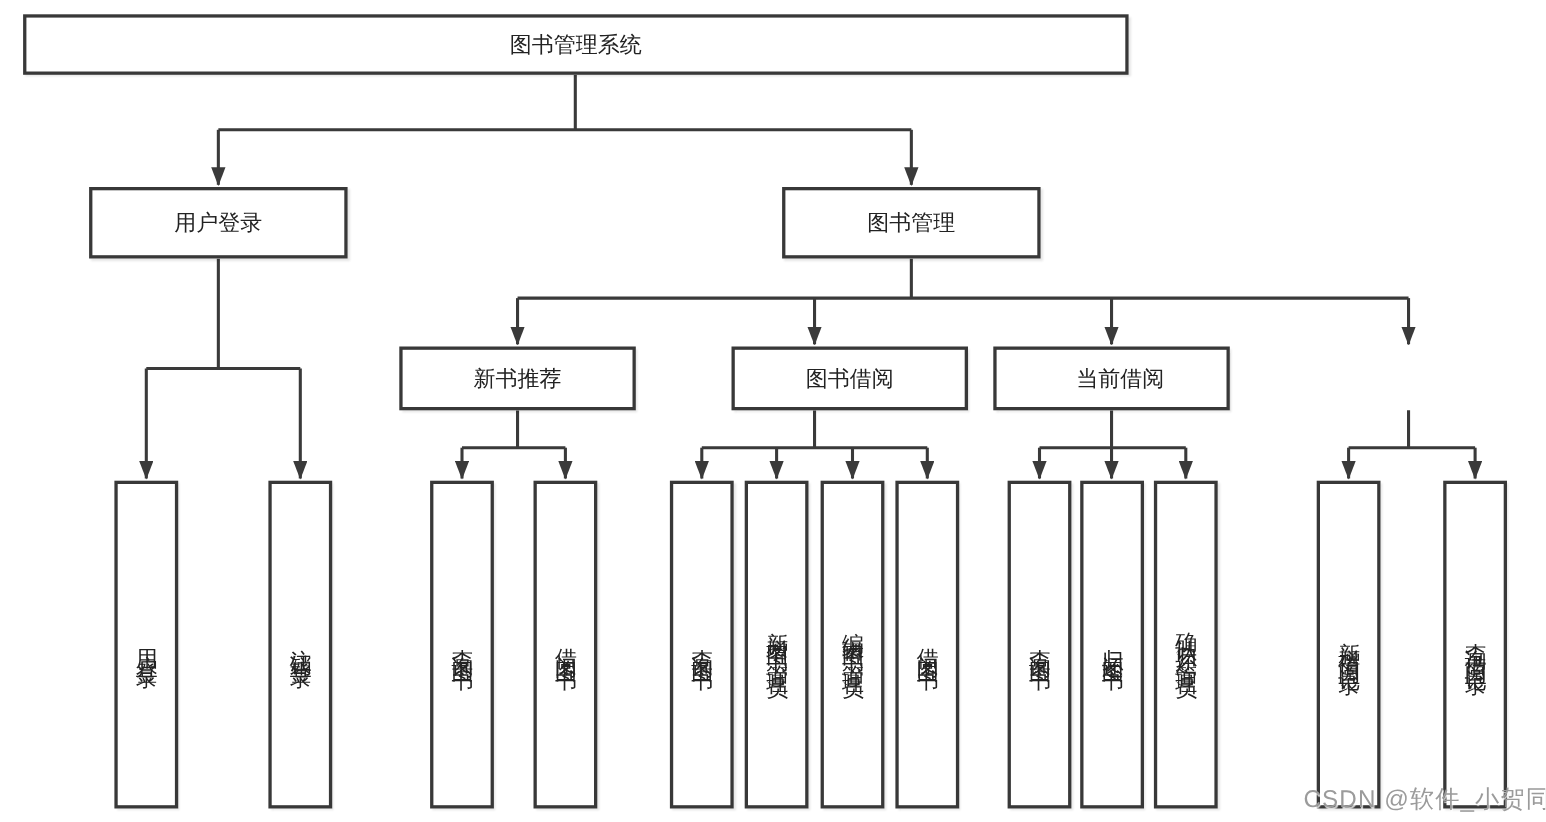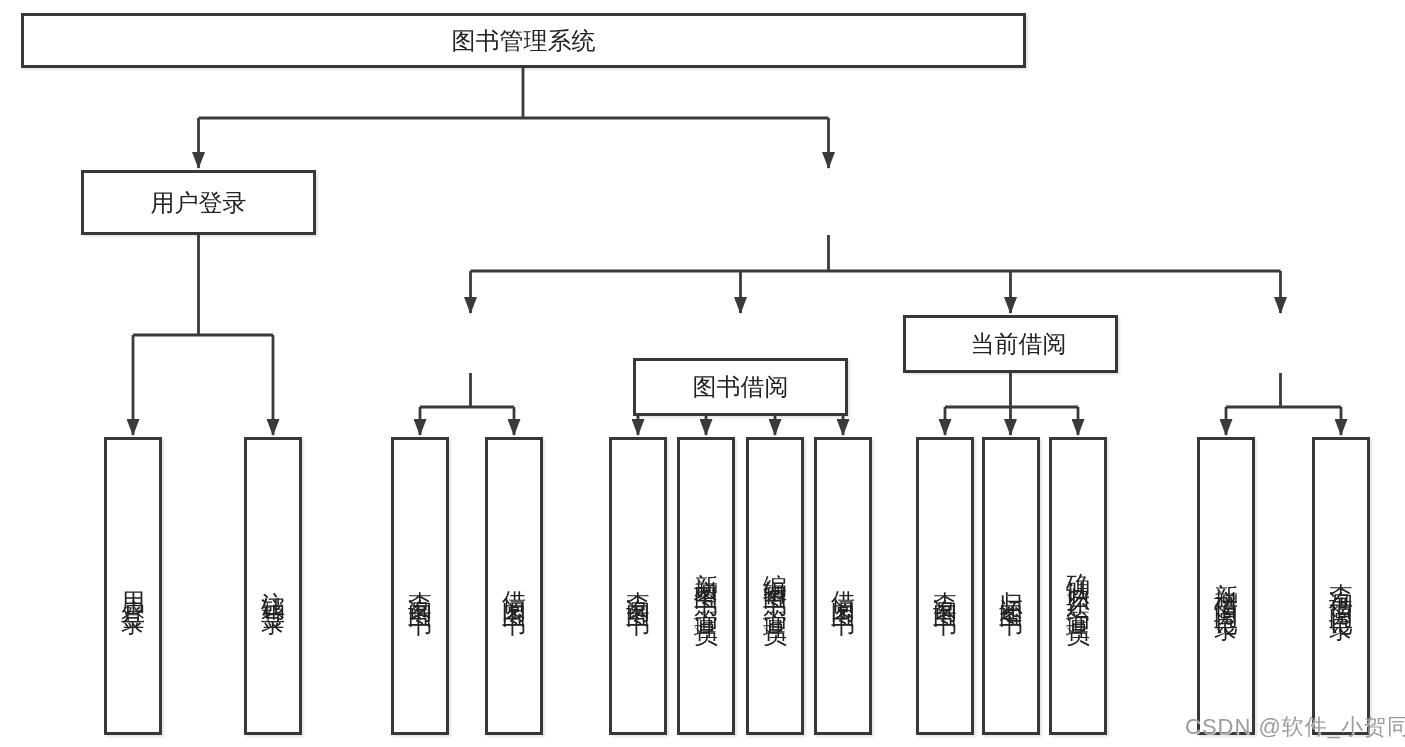--- a/index.html
+++ b/index.html
@@ -28,21 +28,21 @@
   }
   .node {
     position: absolute;
     box-sizing: border-box;
     background: #ffffff;
     border: 3px solid #383838;
     display: flex;
     align-items: center;
     justify-content: center;
     color: #222222;
-    font-size: 24px;
+    font-size: 20px;
     z-index: 1;
     box-shadow: 2px 2px 2px rgba(0,0,0,0.10);
   }
   .node.wide  { width: 1005px; height: 55px; }
   .node.lvl2  { width: 235px;  height: 65px; }
   .node.lvl3  { width: 215px;  height: 58px; }
   .node.tall  { width: 58px;   height: 298px; top: 437px; }
   .node.tall .lbl {
     writing-mode: vertical-rl;
     text-orientation: mixed;
@@ -108,22 +108,28 @@
     <path class="ln" marker-end="url(#ah)" d="M1341,407 V435"></path>
   </svg>
 
   <div class="node wide" style="left:21px; top:13px;">
     <span class="lbl">图书管理系统</span>
   </div>
 
   <div class="node lvl2" style="left:81px; top:170px;">
     <span class="lbl">用户登录</span>
   </div>
+  <div class="node lvl2" style="left:711px; top:170px;">
+    <span class="lbl">图书管理</span>
+  </div>
 
-  <div class="node lvl3" style="left:633px; top:315px;margin-top:43px;">
+  <div class="node lvl3" style="left:363px; top:315px;">
+    <span class="lbl">新书推荐</span>
+  </div>
+  <div class="node lvl3" style="left:665px; top:315px;">
     <span class="lbl">图书借阅</span>
   </div>
   <div class="node lvl3" style="left:903px; top:315px;padding-left:16px;">
     <span class="lbl">当前借阅</span>
   </div>
 
   <div class="node tall" style="left:104px;">
     <span class="lbl">用户登录</span>
   </div>
   <div class="node tall" style="left:244px;">

